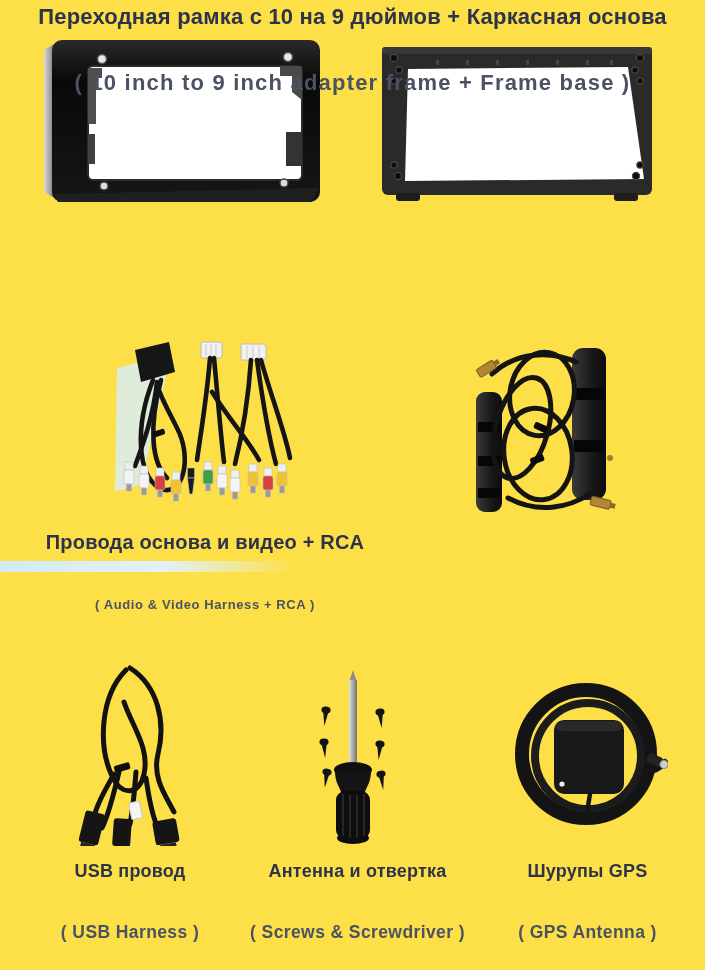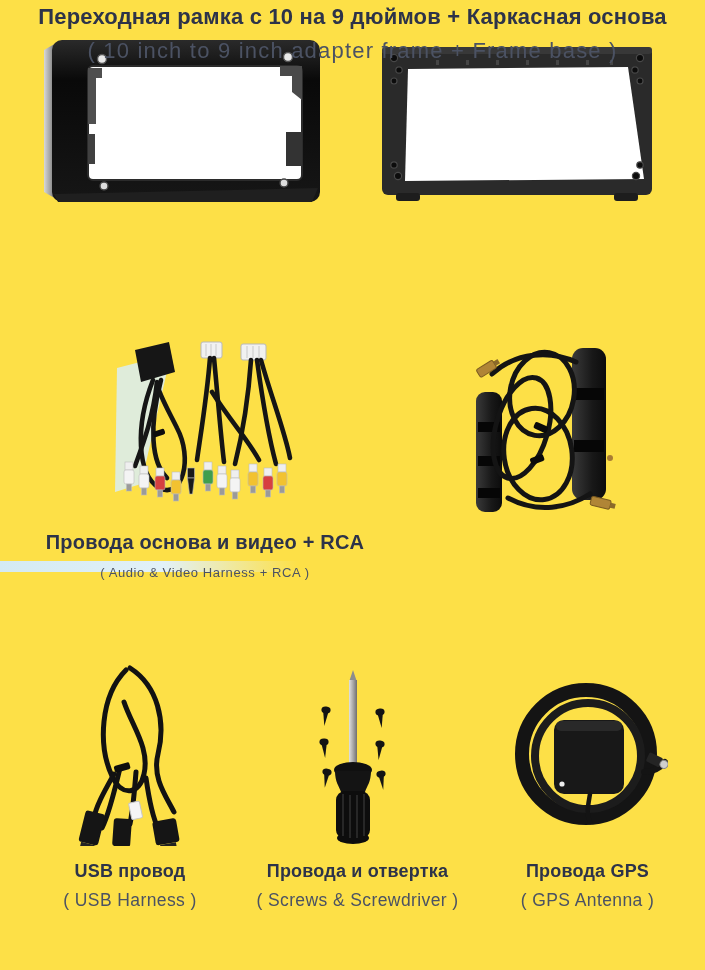--- a/index.html
+++ b/index.html
@@ -4,21 +4,21 @@
 <style>
   html,body{margin:0;padding:0;background:#ffffff;}
   .page{
     position:relative;width:705px;height:970px;background:#fde047;overflow:hidden;
     font-family:"Liberation Sans","DejaVu Sans",sans-serif;
   }
   figure{position:absolute;margin:0;padding:0;}
   figure svg{display:block;width:100%;height:100%;}
   .caption{position:absolute;text-align:center;z-index:2;}
   .t-ru{font-weight:700;color:#2d3349;}
-  .t-en{font-weight:400;color:#4b5263;}
+  .t-en{font-weight:700;color:#4b5263;margin-top:32px;}
   
   .cap-main{left:0;top:221;width:705px;}
   .cap-main .t-ru{font-size:22px;line-height:34px;letter-spacing:.2px;}
   .cap-main .t-en{font-size:22px;line-height:33px;letter-spacing:1.2px;}
   
   .cap-mid .t-ru{font-size:20px;line-height:31px;letter-spacing:.2px;}
   .cap-mid .t-en{font-size:13px;line-height:29px;letter-spacing:.6px;}
   .cap-harness{left:15px;top:527px;width:380px;}
   .cap-4g{left:400px;top:527px;width:290px;}
   
@@ -362,22 +362,22 @@
       <path d="M78,118 C76,130 74,138 78,146" fill="none" stroke="#141414" stroke-width="4.5" stroke-linecap="round"></path>
     </svg>
   </figure>
 
   <div class="caption cap-bot cap-usb">
     <div class="t-ru">USB провод</div>
     <div class="t-en">( USB Harness )</div>
   </div>
 
   <div class="caption cap-bot cap-screws">
-    <div class="t-ru">Провода и отвертка</div>
+    <div class="t-ru">Антенна и отвертка</div>
     <div class="t-en">( Screws &amp; Screwdriver )</div>
   </div>
 
   <div class="caption cap-bot cap-gps">
-    <div class="t-ru">Провода GPS</div>
+    <div class="t-ru">Шурупы GPS</div>
     <div class="t-en">( GPS Antenna )</div>
   </div>
 
 </div>
 
 </body></html>

